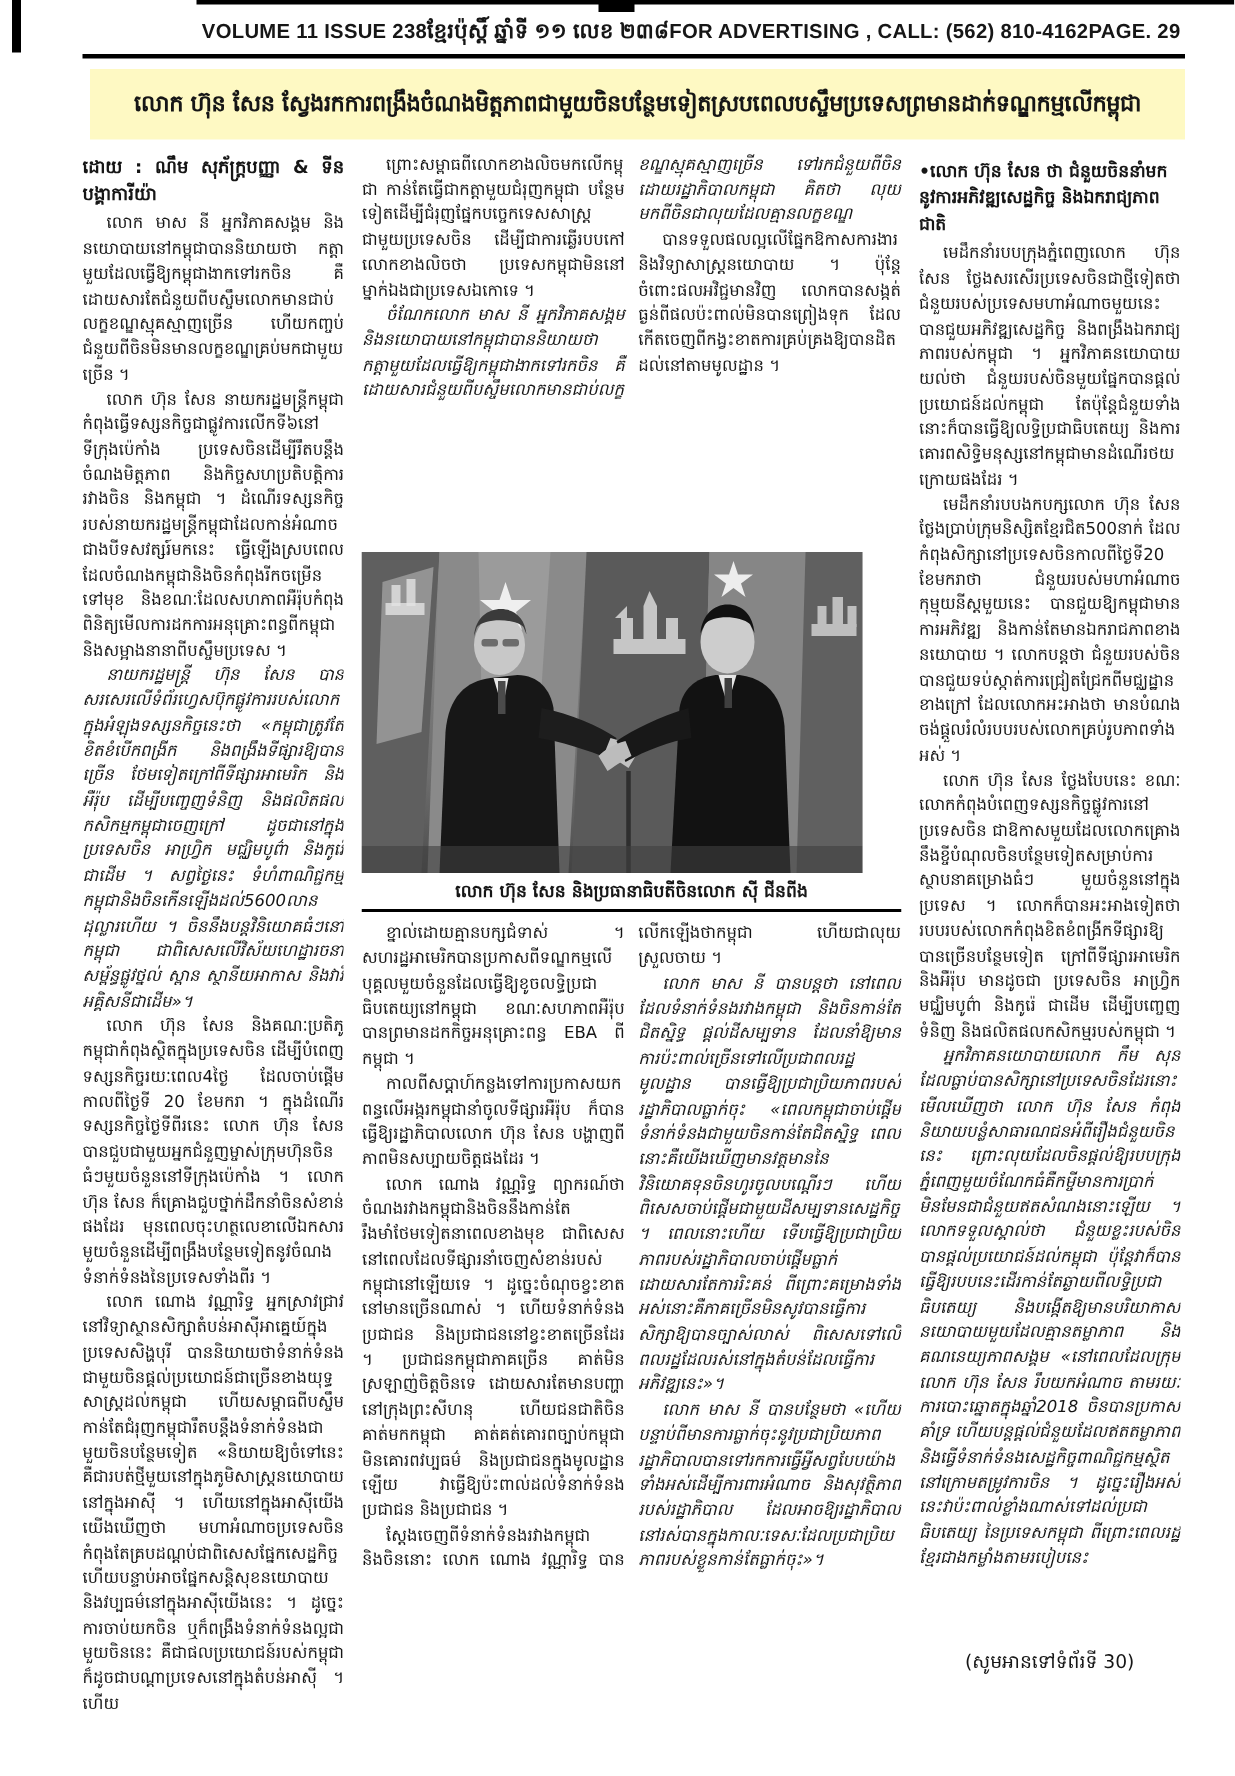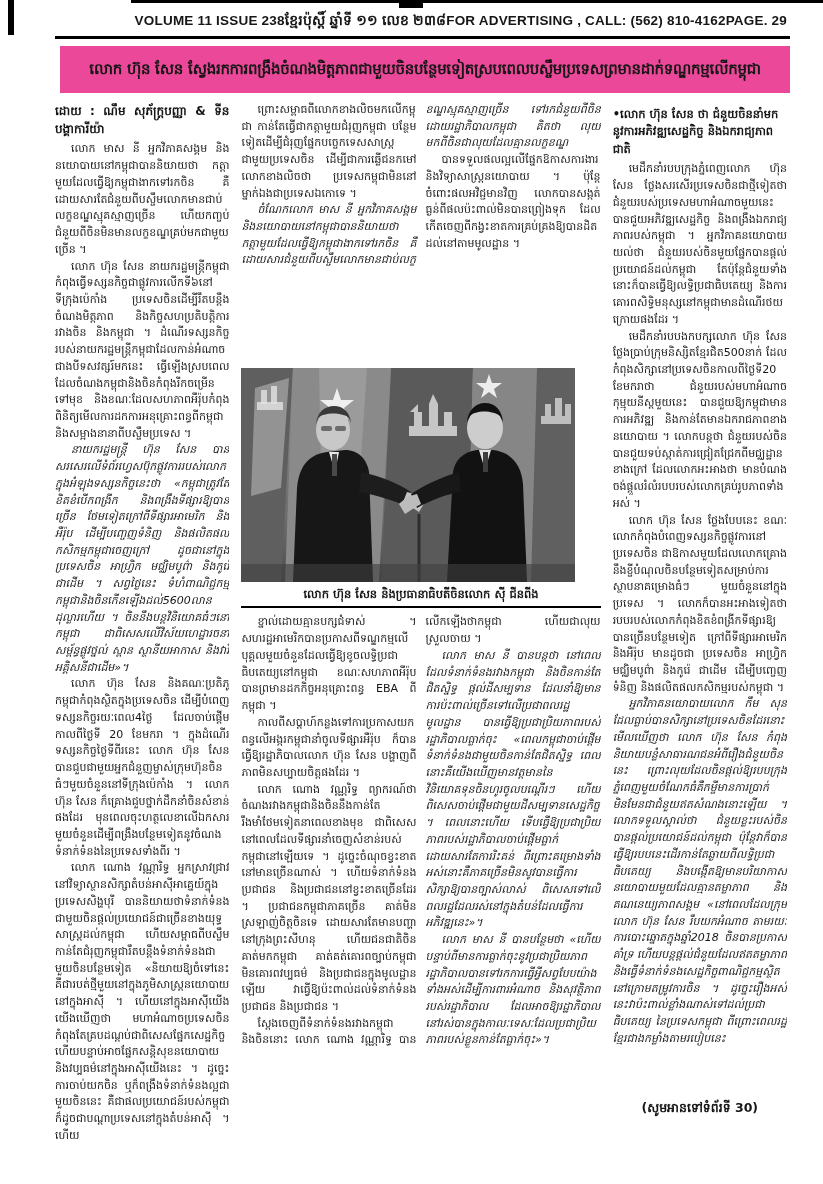--- a/index.html
+++ b/index.html
@@ -23,21 +23,21 @@
     font-family: "Liberation Sans", sans-serif;
     font-weight: bold; font-size: 13.5px; letter-spacing: 0.2px;
     white-space: nowrap;
   }
   .header-row .masthead { font-size: 14px; }
   .header-rule { margin: 4px 33px 0 55px; height: 3px; background: #000; }
 
   .headline-bar {
     margin: 7px 33px 0 60px;
     height: 47px;
-    background: #ec4899;
+    background: #fef9c3;
     display: flex; align-items: center; justify-content: center;
     overflow: hidden;
   }
   .headline-bar .headline-text {
     font-weight: bold; font-size: 15px; white-space: nowrap; letter-spacing: -0.3px;
   }
 
   .body-cols {
     margin: 9px 36px 0 55px;
     height: 1075px;
@@ -56,21 +56,21 @@
 
   .mid-top { height: 262px; overflow: hidden; columns: 2; column-gap: 9px; }
   .mid-bottom { flex: 1 1 auto; overflow: hidden; columns: 2; column-gap: 9px; margin-top: 3px; }
 
   .photo-block { flex: none; margin-top: 4px; }
   .photo-frame { width: 334px; height: 214px; background: #777; overflow: hidden; }
   .photo-frame svg { display: block; }
   .caption { text-align: center; font-weight: bold; font-size: 11.5px; padding: 4px 0 3px; }
   .caption-rule { height: 0; border-bottom: 2px solid #000; margin-bottom: 3px; }
 
-  .continuation { flex: none; text-align: center; font-weight: bold; font-size: 12.5px; padding: 3px 0 60px; }
+  .continuation { flex: none; text-align: center; font-weight: normal; font-size: 12.5px; padding: 3px 0 60px; }
 </style>
 </head>
 <body>
 
 <div class="page">
 
   <div class="art-topline"></div>
   <div class="art-blob"></div>
   <div class="art-leftbar"></div>
 
@@ -92,21 +92,21 @@
       <div class="byline">ដោយ : ណឹម សុភ័ក្រ្តបញ្ញា &amp; ទីន បង្គាការីយ៉ា</div>
       <p class="para">លោក មាស នី អ្នកវិភាគសង្គម និងនយោបាយនៅកម្ពុជាបាននិយាយថា កត្តាមួយដែលធ្វើឱ្យកម្ពុជាងាកទៅរកចិន គឺដោយសារតែជំនួយពីបស្ចឹមលោកមានជាប់លក្ខខណ្ឌស្មុគស្មាញច្រើន ហើយកញ្ចប់ជំនួយពីចិនមិនមានលក្ខខណ្ឌគ្រប់មកជាមួយច្រើន ។</p>
       <p class="para">លោក ហ៊ុន សែន នាយករដ្ឋមន្ត្រីកម្ពុជា កំពុងធ្វើទស្សនកិច្ចជាផ្លូវការលើកទី៦នៅទីក្រុងប៉េកាំង ប្រទេសចិនដើម្បីរឹតបន្តឹងចំណងមិត្តភាព និងកិច្ចសហប្រតិបត្តិការរវាងចិន និងកម្ពុជា ។ ដំណើរទស្សនកិច្ចរបស់នាយករដ្ឋមន្ត្រីកម្ពុជាដែលកាន់អំណាចជាងបីទសវត្សរ៍មកនេះ ធ្វើឡើងស្របពេលដែលចំណងកម្ពុជានិងចិនកំពុងរីកចម្រើនទៅមុខ និងខណៈដែលសហភាពអឺរ៉ុបកំពុងពិនិត្យមើលការដកការអនុគ្រោះពន្ធពីកម្ពុជា និងសម្អាងនានាពីបស្ចឹមប្រទេស ។</p>
       <p class="para italic">នាយករដ្ឋមន្ត្រី ហ៊ុន សែន បានសរសេរលើទំព័រហ្វេសប៊ុកផ្លូវការរបស់លោកក្នុងអំឡុងទស្សនកិច្ចនេះថា «កម្ពុជាត្រូវតែខិតខំបើកពង្រីក និងពង្រឹងទីផ្សារឱ្យបានច្រើន ថែមទៀតក្រៅពីទីផ្សារអាមេរិក និងអឺរ៉ុប ដើម្បីបញ្ចេញទំនិញ និងផលិតផលកសិកម្មកម្ពុជាចេញក្រៅ ដូចជានៅក្នុងប្រទេសចិន អាហ្វ្រិក មជ្ឈិមបូព៌ា និងកូរ៉េជាដើម ។ សព្វថ្ងៃនេះ ទំហំពាណិជ្ជកម្មកម្ពុជានិងចិនកើនឡើងដល់5600លានដុល្លារហើយ ។ ចិននឹងបន្តវិនិយោគធំៗនៅកម្ពុជា ជាពិសេសលើវិស័យហេដ្ឋារចនាសម្ព័ន្ធផ្លូវថ្នល់ ស្ពាន ស្ថានីយអាកាស និងវារីអគ្គិសនីជាដើម»។</p>
       <p class="para">លោក ហ៊ុន សែន និងគណៈប្រតិភូកម្ពុជាកំពុងស្ថិតក្នុងប្រទេសចិន ដើម្បីបំពេញទស្សនកិច្ចរយៈពេល4ថ្ងៃ ដែលចាប់ផ្ដើមកាលពីថ្ងៃទី 20 ខែមករា ។ ក្នុងដំណើរទស្សនកិច្ចថ្ងៃទីពីរនេះ លោក ហ៊ុន សែន បានជួបជាមួយអ្នកជំនួញម្ចាស់ក្រុមហ៊ុនចិនធំៗមួយចំនួននៅទីក្រុងប៉េកាំង ។ លោក ហ៊ុន សែន ក៏គ្រោងជួបថ្នាក់ដឹកនាំចិនសំខាន់ផងដែរ មុនពេលចុះហត្ថលេខាលើឯកសារមួយចំនួនដើម្បីពង្រឹងបន្ថែមទៀតនូវចំណងទំនាក់ទំនងនៃប្រទេសទាំងពីរ ។</p>
       <p class="para">លោក ណោង វណ្ណារិទ្ធ អ្នកស្រាវជ្រាវនៅវិទ្យាស្ថានសិក្សាតំបន់អាស៊ីអាគ្នេយ៍ក្នុងប្រទេសសិង្ហបុរី បាននិយាយថាទំនាក់ទំនងជាមួយចិនផ្ដល់ប្រយោជន៍ជាច្រើនខាងយុទ្ធសាស្ត្រដល់កម្ពុជា ហើយសម្ពាធពីបស្ចឹមកាន់តែជំរុញកម្ពុជារឹតបន្តឹងទំនាក់ទំនងជាមួយចិនបន្ថែមទៀត «និយាយឱ្យចំទៅនេះ គឺជារបត់ថ្មីមួយនៅក្នុងភូមិសាស្ត្រនយោបាយនៅក្នុងអាស៊ី ។ ហើយនៅក្នុងអាស៊ីយើង យើងឃើញថា មហាអំណាចប្រទេសចិនកំពុងតែគ្របដណ្ដប់ជាពិសេសផ្នែកសេដ្ឋកិច្ច ហើយបន្ទាប់អាចផ្នែកសន្តិសុខនយោបាយ និងវប្បធម៌នៅក្នុងអាស៊ីយើងនេះ ។ ដូច្នេះការចាប់យកចិន ឬក៏ពង្រឹងទំនាក់ទំនងល្អជាមួយចិននេះ គឺជាផលប្រយោជន៍របស់កម្ពុជា ក៏ដូចជាបណ្ដាប្រទេសនៅក្នុងតំបន់អាស៊ី ។ ហើយ</p>
     </div>
 
     <div class="col-mid">
       <div class="mid-top">
-        <p class="para">ព្រោះសម្ពាធពីលោកខាងលិចមកលើកម្ពុជា កាន់តែធ្វើជាកត្តាមួយជំរុញកម្ពុជា បន្ថែមទៀតដើម្បីជំរុញផ្នែកបច្ចេកទេសសាស្ត្រជាមួយប្រទេសចិន ដើម្បីជាការឆ្លើជនកមៅលោកខាងលិចថា ប្រទេសកម្ពុជាមិននៅម្នាក់ឯងជាប្រទេសឯកោទេ ។</p>
+        <p class="para">ព្រោះសម្ពាធពីលោកខាងលិចមកលើកម្ពុជា កាន់តែធ្វើជាកត្តាមួយជំរុញកម្ពុជា បន្ថែមទៀតដើម្បីជំរុញផ្នែកបច្ចេកទេសសាស្ត្រជាមួយប្រទេសចិន ដើម្បីជាការឆ្លើរបបកៅលោកខាងលិចថា ប្រទេសកម្ពុជាមិននៅម្នាក់ឯងជាប្រទេសឯកោទេ ។</p>
         <p class="para italic">ចំណែកលោក មាស នី អ្នកវិភាគសង្គម និងនយោបាយនៅកម្ពុជាបាននិយាយថា កត្តាមួយដែលធ្វើឱ្យកម្ពុជាងាកទៅរកចិន គឺដោយសារជំនួយពីបស្ចឹមលោកមានជាប់លក្ខខណ្ឌស្មុគស្មាញច្រើន ទៅរកជំនួយពីចិនដោយរដ្ឋាភិបាលកម្ពុជា គិតថា លុយមកពីចិនជាលុយដែលគ្មានលក្ខខណ្ឌ</p>
         <p class="para">បានទទួលផលល្អលើផ្នែកឱកាសការងារ និងវិទ្យាសាស្ត្រនយោបាយ ។ ប៉ុន្តែចំពោះផលអវិជ្ជមានវិញ លោកបានសង្កត់ធ្ងន់ពីផលប៉ះពាល់មិនបានព្រៀងទុក ដែលកើតចេញពីកង្វះខាតការគ្រប់គ្រងឱ្យបានដិតដល់នៅតាមមូលដ្ឋាន ។</p>
       </div>
 
       <figure class="photo-block">
         <div class="photo-frame" title="Hun Sen and Chinese President Xi Jinping shaking hands in front of Cambodian and Chinese flags">
           <svg width="334" height="214" viewBox="0 0 334 214" xmlns="http://www.w3.org/2000/svg">
             <defs>
               <linearGradient id="bg" x1="0" y1="0" x2="0" y2="1">
                 <stop offset="0" stop-color="#8f8f8f"></stop>

